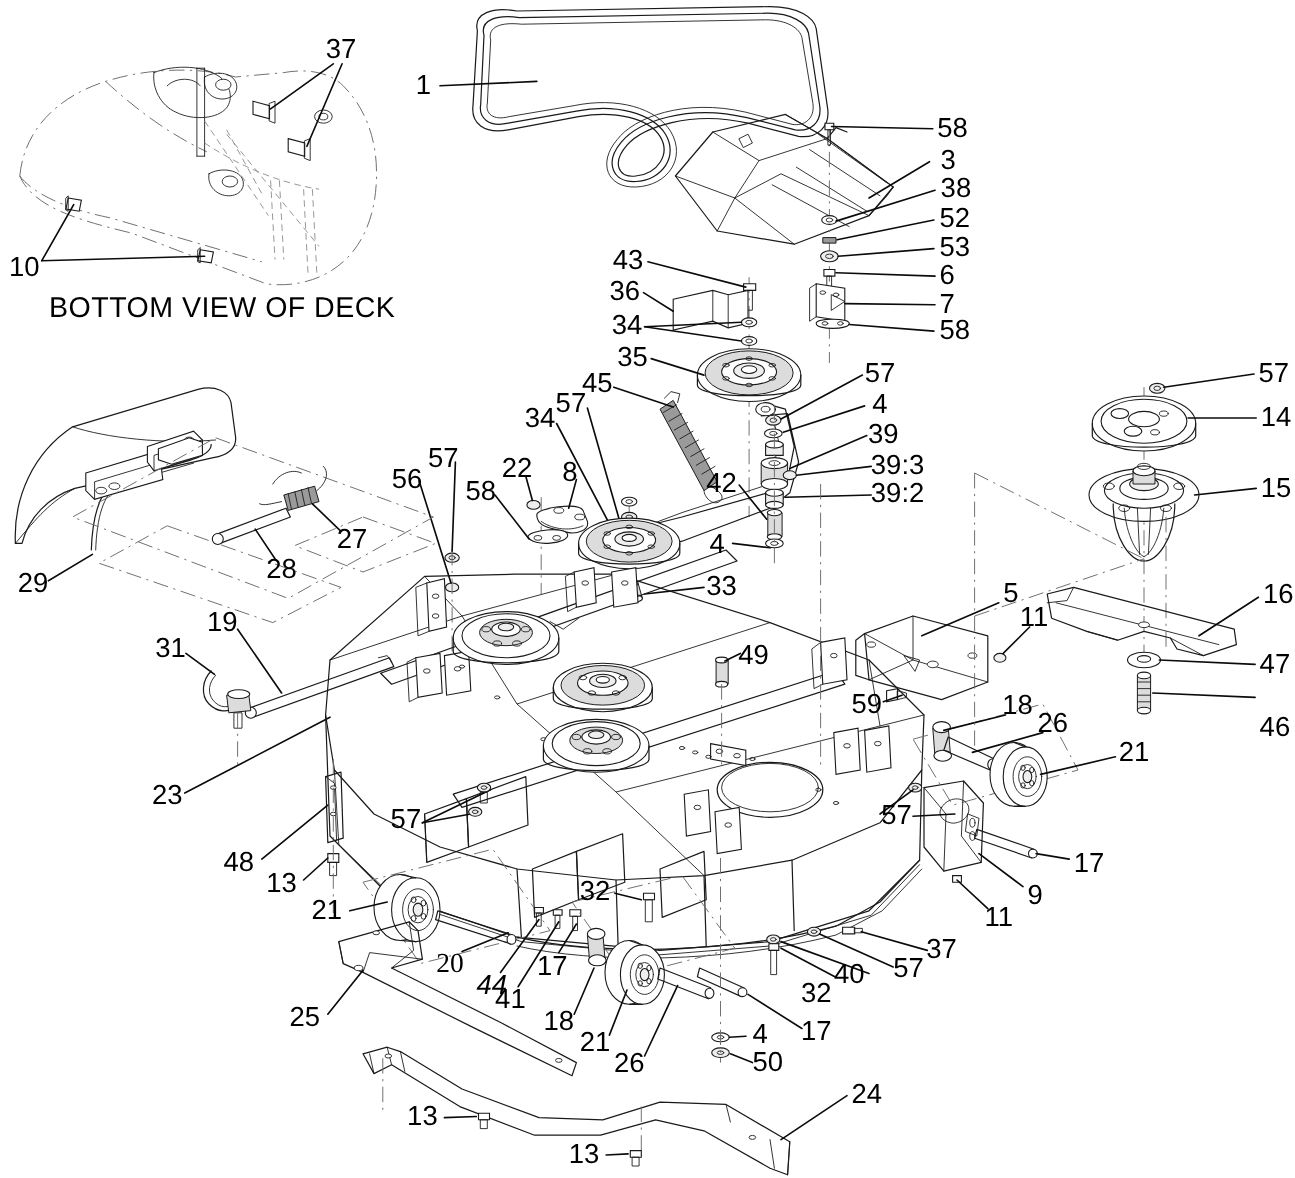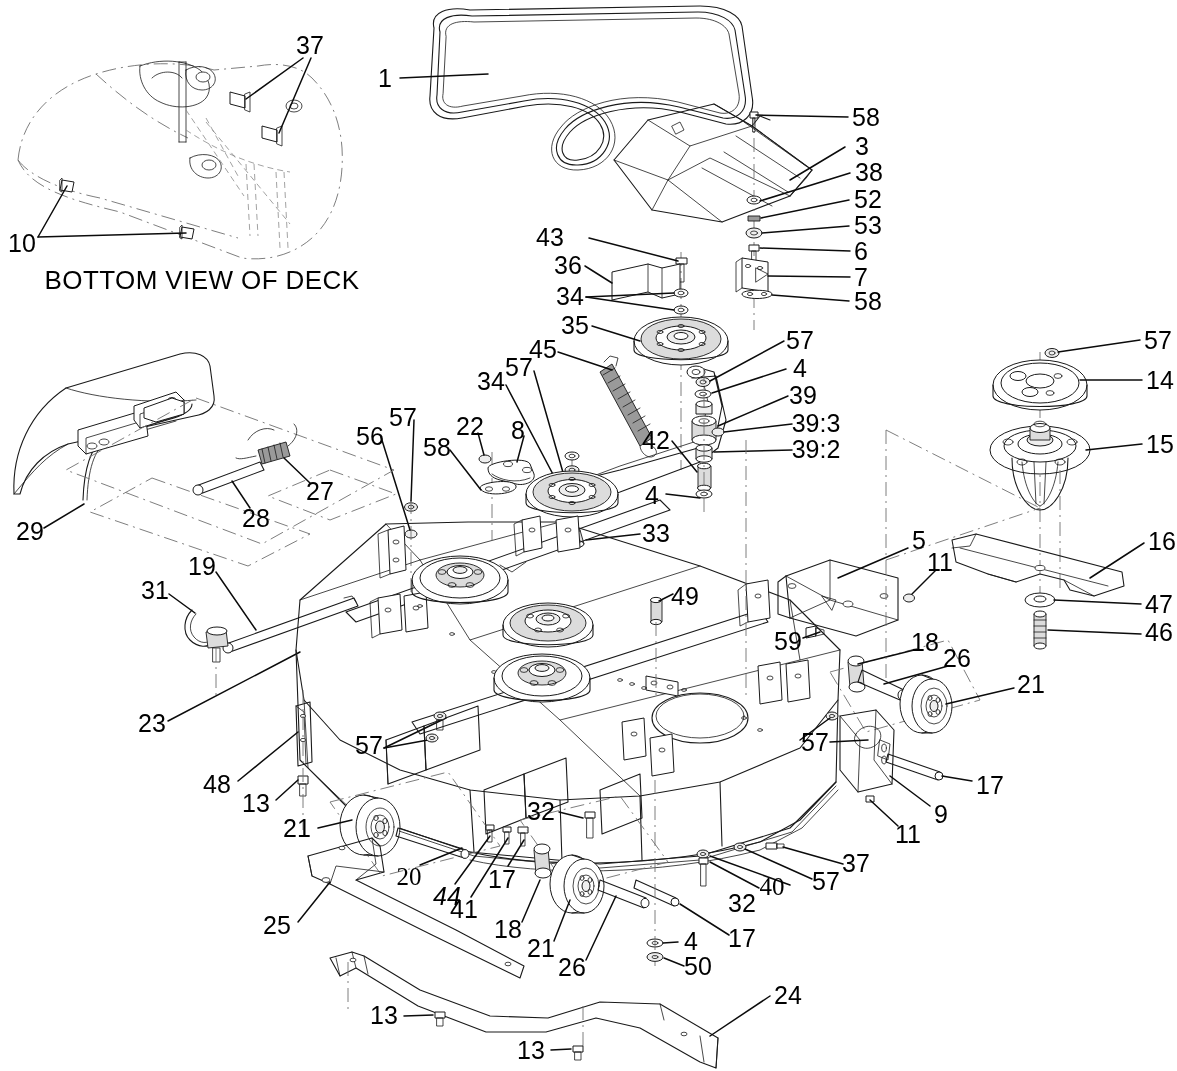--- a/index.html
+++ b/index.html
@@ -929,21 +929,21 @@
     <div class="callout" style="left:385px; top:78px;">1</div>
     <div class="callout" style="left:22px;  top:243px;">10</div>
     <div class="callout" style="left:866px; top:117px;">58</div>
     <div class="callout" style="left:862px; top:146px;">3</div>
     <div class="callout" style="left:869px; top:172px;">38</div>
     <div class="callout" style="left:868px; top:199px;">52</div>
     <div class="callout" style="left:868px; top:225px;">53</div>
     <div class="callout" style="left:861px; top:251px;">6</div>
     <div class="callout" style="left:861px; top:277px;">7</div>
     <div class="callout" style="left:868px; top:301px;">58</div>
-    <div class="callout" style="left:550px; top:237px;">43</div>
+    <div class="callout" style="left:571px; top:237px;">43</div>
     <div class="callout" style="left:568px; top:265px;">36</div>
     <div class="callout" style="left:570px; top:296px;">34</div>
     <div class="callout" style="left:575px; top:325px;">35</div>
     <div class="callout" style="left:543px; top:349px;">45</div>
     <div class="callout" style="left:519px; top:367px;">57</div>
     <div class="callout" style="left:491px; top:381px;">34</div>
     <div class="callout" style="left:370px; top:436px;">56</div>
     <div class="callout" style="left:403px; top:417px;">57</div>
     <div class="callout" style="left:437px; top:447px;">58</div>
     <div class="callout" style="left:470px; top:426px;">22</div>
@@ -954,21 +954,21 @@
     <div class="callout" style="left:816px; top:423px;">39:3</div>
     <div class="callout" style="left:816px; top:449px;">39:2</div>
     <div class="callout" style="left:656px; top:440px;">42</div>
     <div class="callout" style="left:652px; top:495px;">4</div>
     <div class="callout" style="left:656px; top:533px;text-align:right;">33</div>
     <div class="callout" style="left:1158px;top:340px;">57</div>
     <div class="callout" style="left:1160px;top:380px;">14</div>
     <div class="callout" style="left:1160px;top:444px;">15</div>
     <div class="callout" style="left:1162px;top:541px;">16</div>
     <div class="callout" style="left:1159px;top:604px;">47</div>
-    <div class="callout" style="left:1159px;top:632px;">46</div>
+    <div class="callout" style="left:1159px;top:662px;">46</div>
     <div class="callout" style="left:30px;  top:531px;">29</div>
     <div class="callout" style="left:320px; top:491px;">27</div>
     <div class="callout" style="left:256px; top:518px;">28</div>
     <div class="callout" style="left:155px; top:590px;">31</div>
     <div class="callout" style="left:202px; top:566px;">19</div>
     <div class="callout" style="left:152px; top:723px;">23</div>
     <div class="callout" style="left:919px; top:540px;">5</div>
     <div class="callout" style="left:940px; top:562px;">11</div>
     <div class="callout" style="left:788px; top:641px;">59</div>
     <div class="callout" style="left:685px; top:596px;">49</div>
@@ -989,21 +989,21 @@
     <div class="callout" style="left:502px; top:879px;">17</div>
     <div class="callout" style="left:541px; top:811px;">32</div>
     <div class="callout" style="left:508px; top:929px;">18</div>
     <div class="callout" style="left:541px; top:948px;">21</div>
     <div class="callout" style="left:572px; top:967px;">26</div>
     <div class="callout" style="left:277px; top:925px;">25</div>
     <div class="callout" style="left:691px; top:941px;">4</div>
     <div class="callout" style="left:698px; top:966px;">50</div>
     <div class="callout" style="left:742px; top:903px;">32</div>
     <div class="callout" style="left:742px; top:938px;">17</div>
-    <div class="callout" style="left:772px; top:886px;font-family:Liberation Serif, serif;">40</div>
+    <div class="callout" style="left:772px; top:886px;">40</div>
     <div class="callout" style="left:826px; top:881px;">57</div>
     <div class="callout" style="left:856px; top:863px;">37</div>
     <div class="callout" style="left:384px; top:1015px;">13</div>
     <div class="callout" style="left:531px; top:1050px;">13</div>
     <div class="callout" style="left:788px; top:995px;">24</div>
 
   </div>
 
 </div>
 

